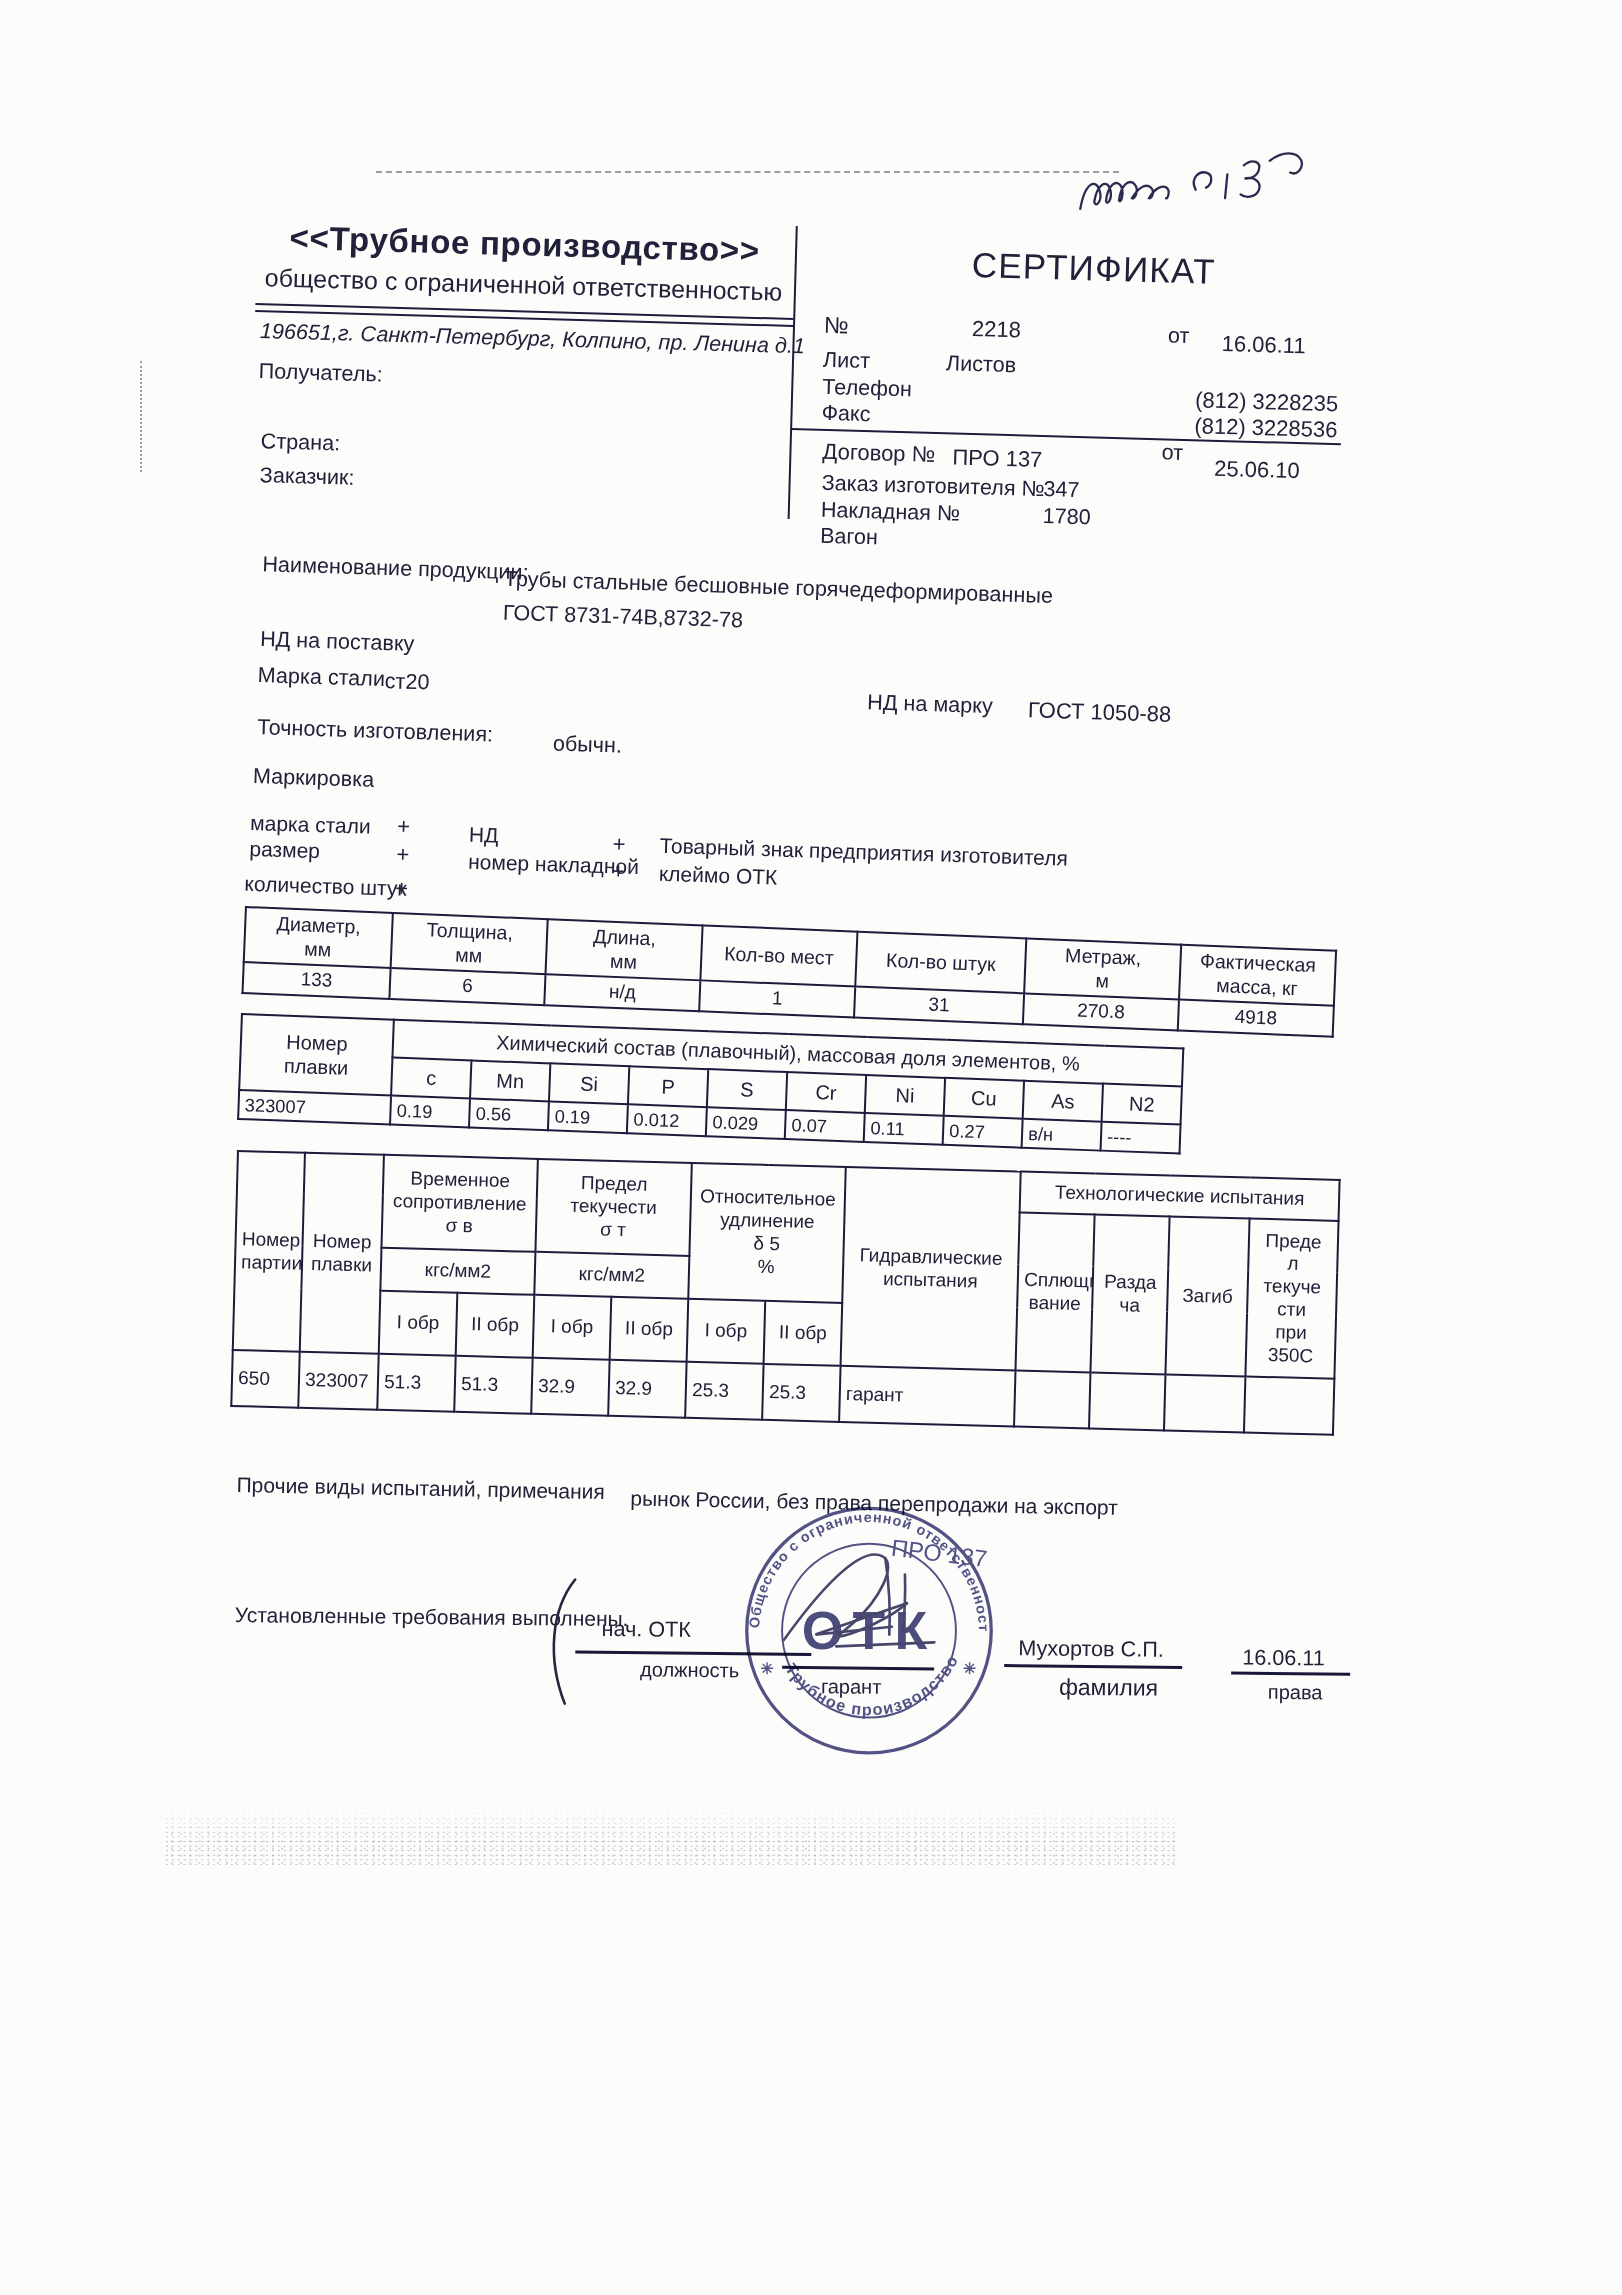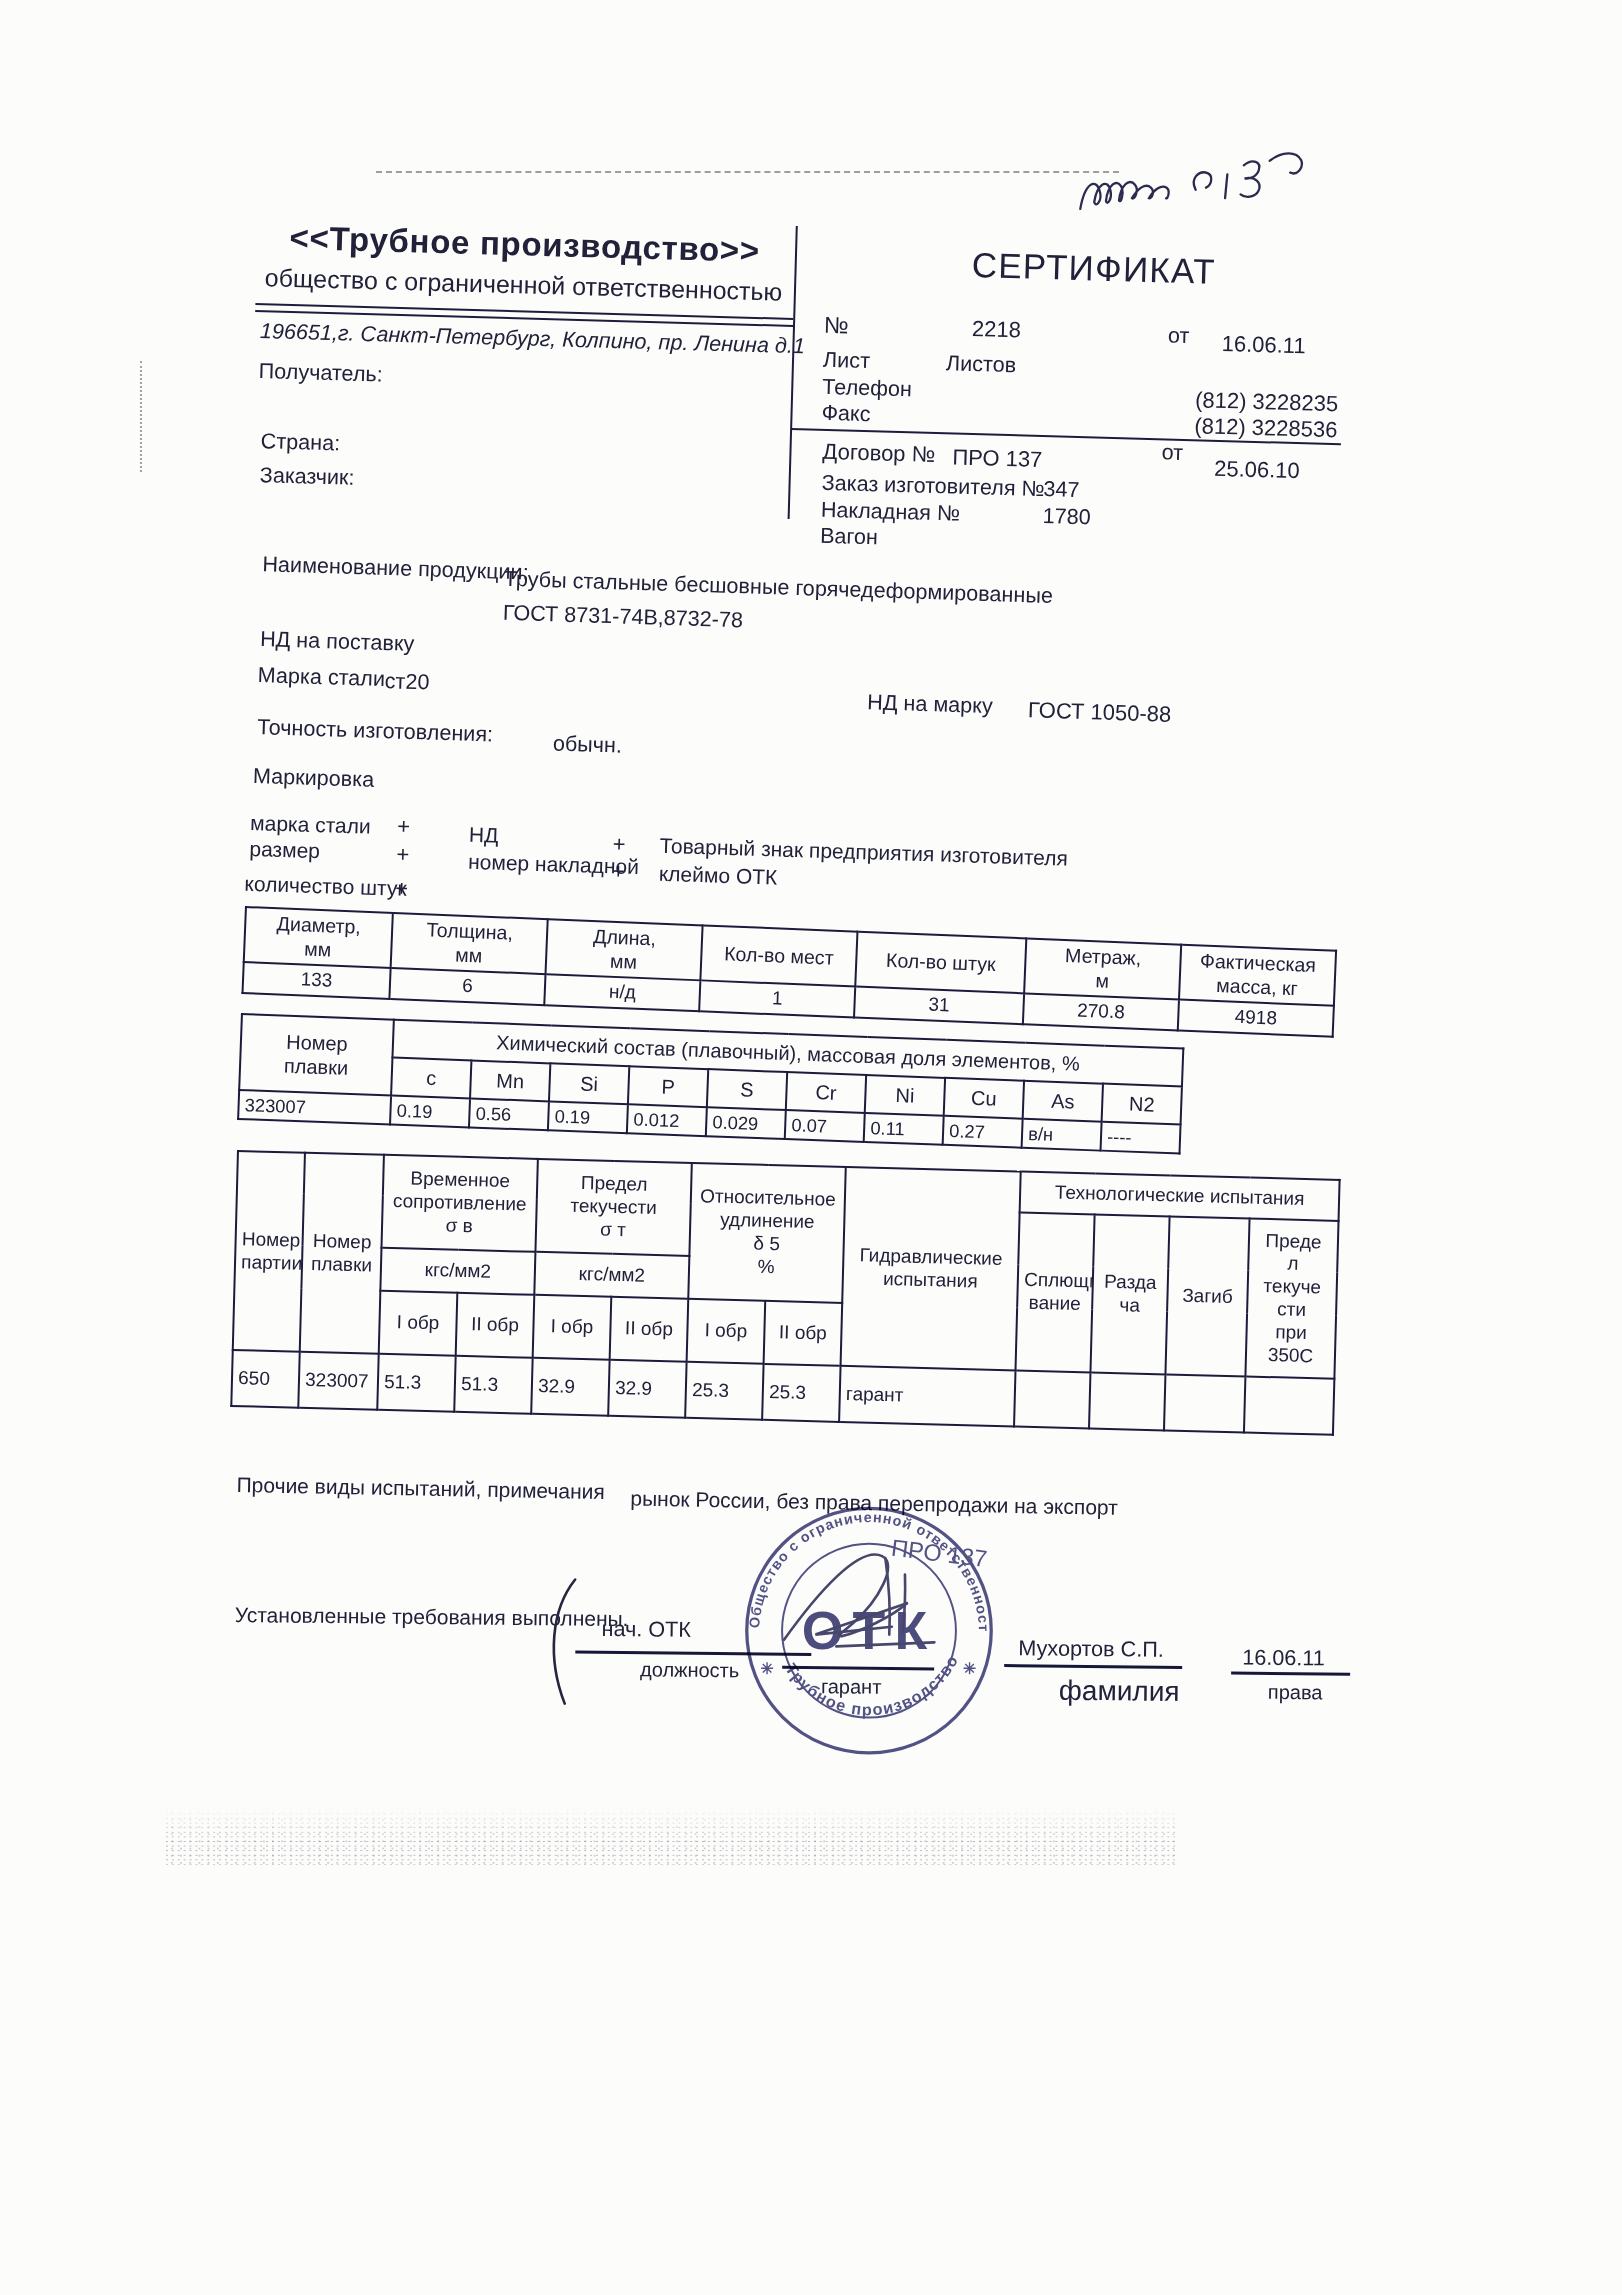--- a/index.html
+++ b/index.html
@@ -336,21 +336,21 @@
   <svg id="paren" viewBox="0 0 70 205">
     <path class="paren-path" d="M52,6 C16,52 10,126 38,196"></path>
   </svg>
   <div class="t" style="left:372px;top:27.5px;font-size:21.6px;">нач. ОТК</div>
   <div class="sline" style="left:346px;top:63px;width:236px;"></div>
   <div class="t" style="left:411px;top:69px;font-size:20px;">должность</div>
   <div class="sline" style="left:553px;top:76px;width:152px;"></div>
   <div class="t" style="left:592px;top:84px;font-size:20px;">гарант</div>
   <div class="t" style="left:789px;top:43px;font-size:21.6px;">Мухортов С.П.</div>
   <div class="sline" style="left:775px;top:72px;width:178px;"></div>
-  <div class="t" style="left:830px;top:80px;font-size:28px;">фамилия</div>
+  <div class="t" style="left:830px;top:80px;font-size:23px;">фамилия</div>
   <div class="t" style="left:1013px;top:50px;font-size:21.6px;">16.06.11</div>
   <div class="sline" style="left:1002px;top:77px;width:119px;"></div>
   <div class="t" style="left:1039px;top:85px;font-size:20px;">права</div>
 </div>
 
 <svg id="stamp" class="blk" viewBox="0 0 400 410">
   <defs>
     <path id="arcTop" d="M 32,208 A 168,168 0 0 1 368,208"></path>
     <path id="arcBot" d="M 50,208 A 152,152 0 0 0 350,208"></path>
   </defs>

